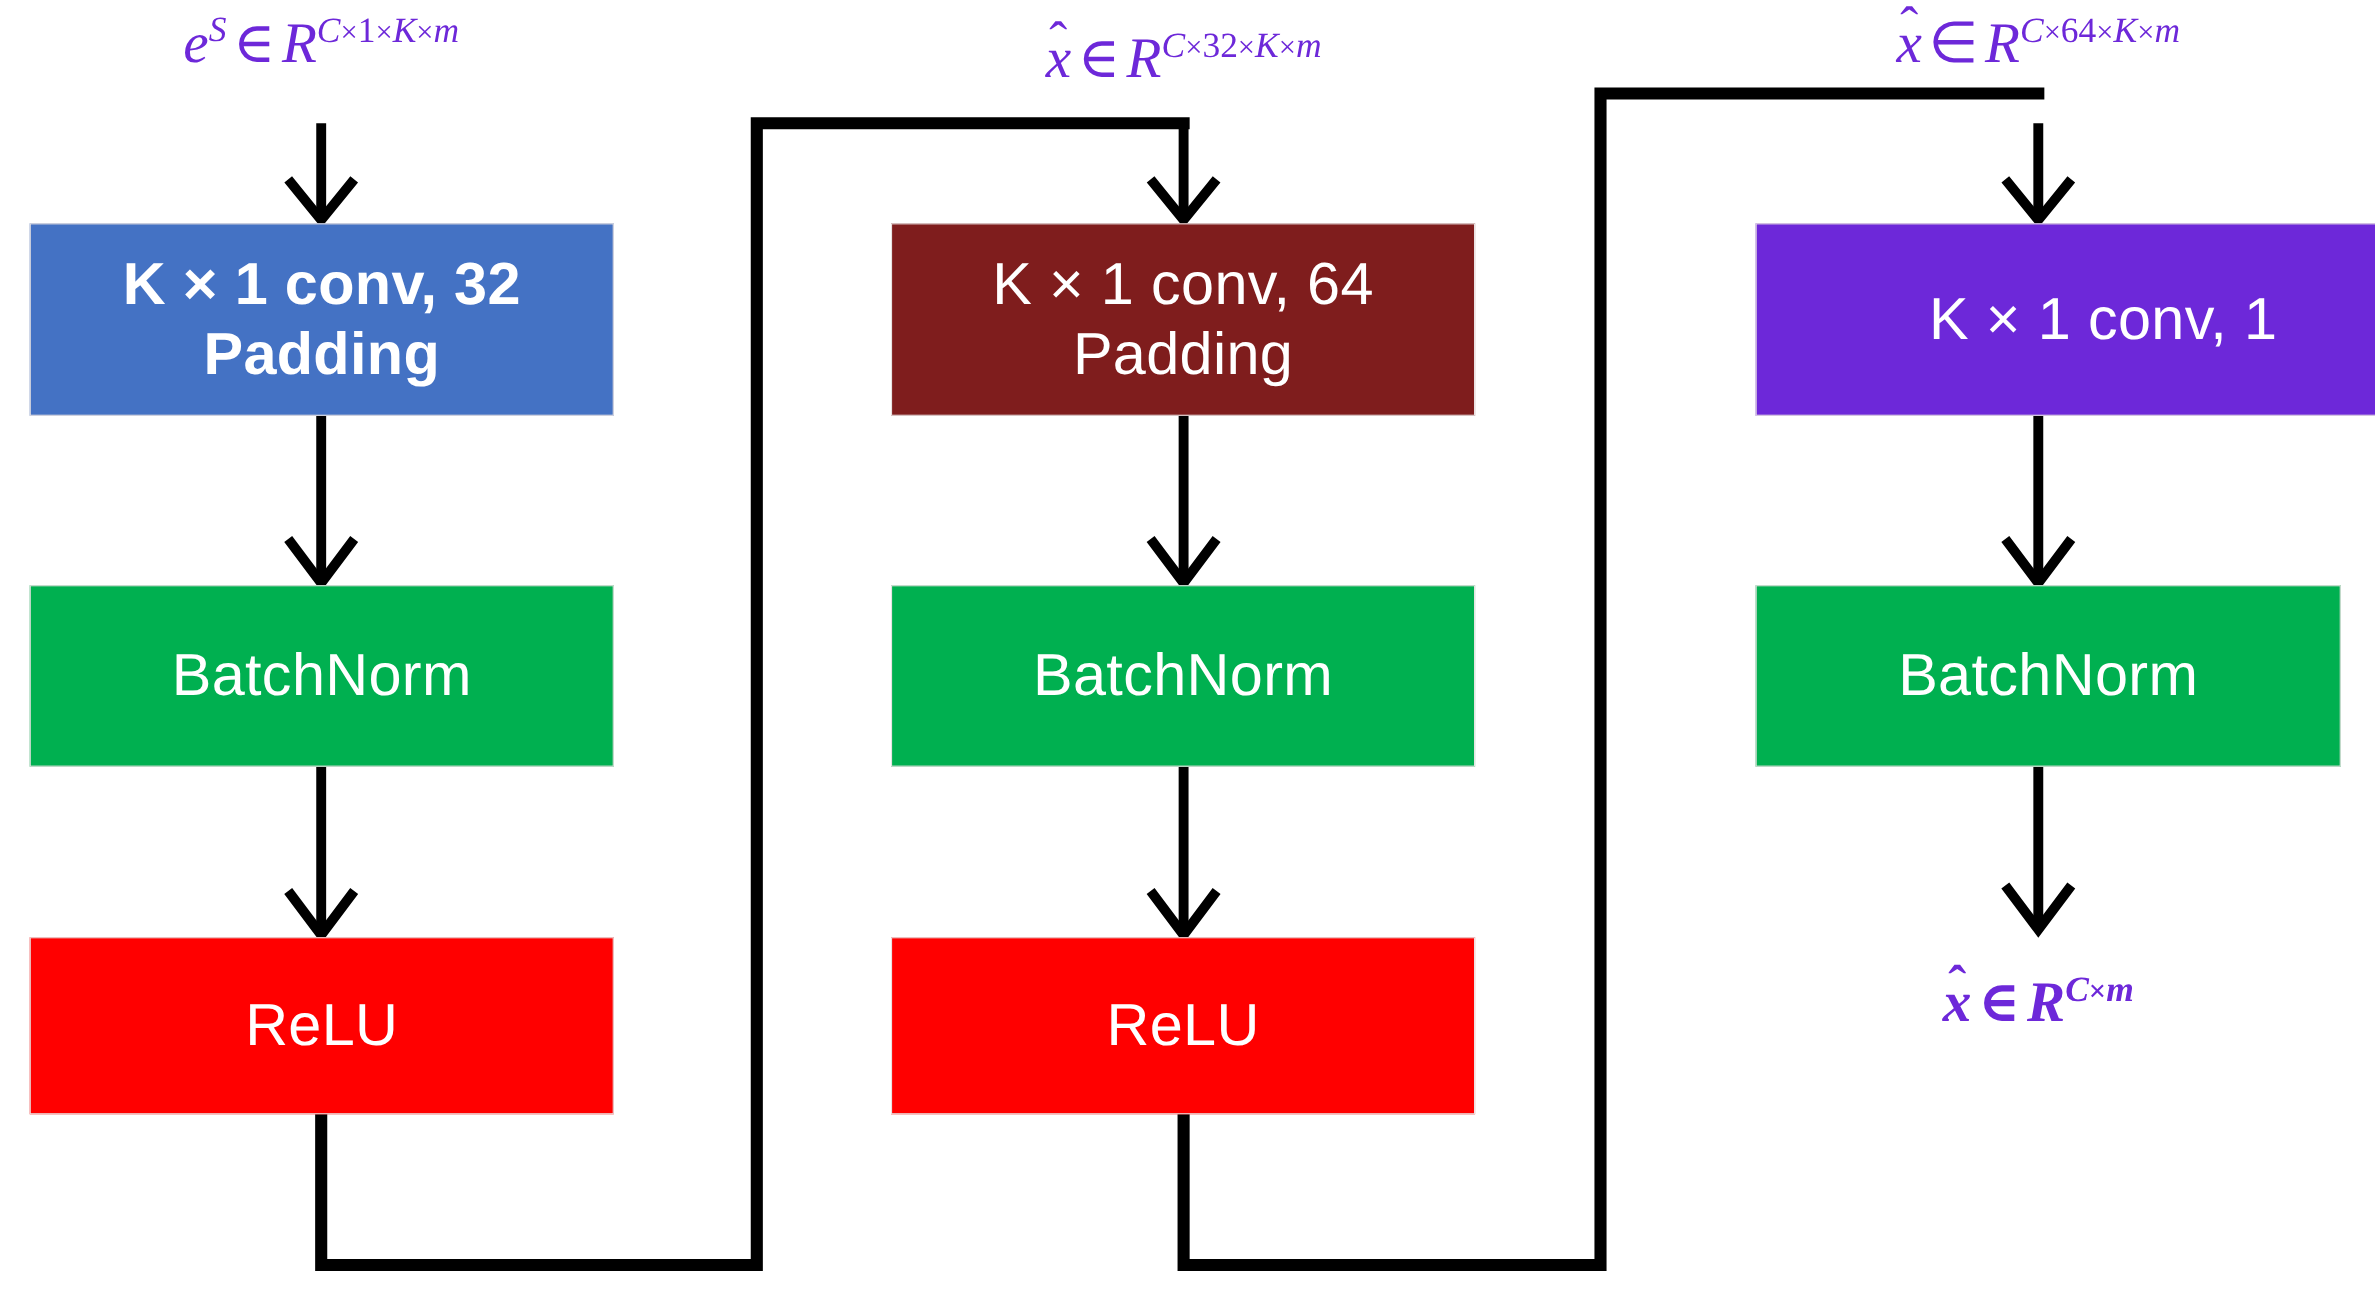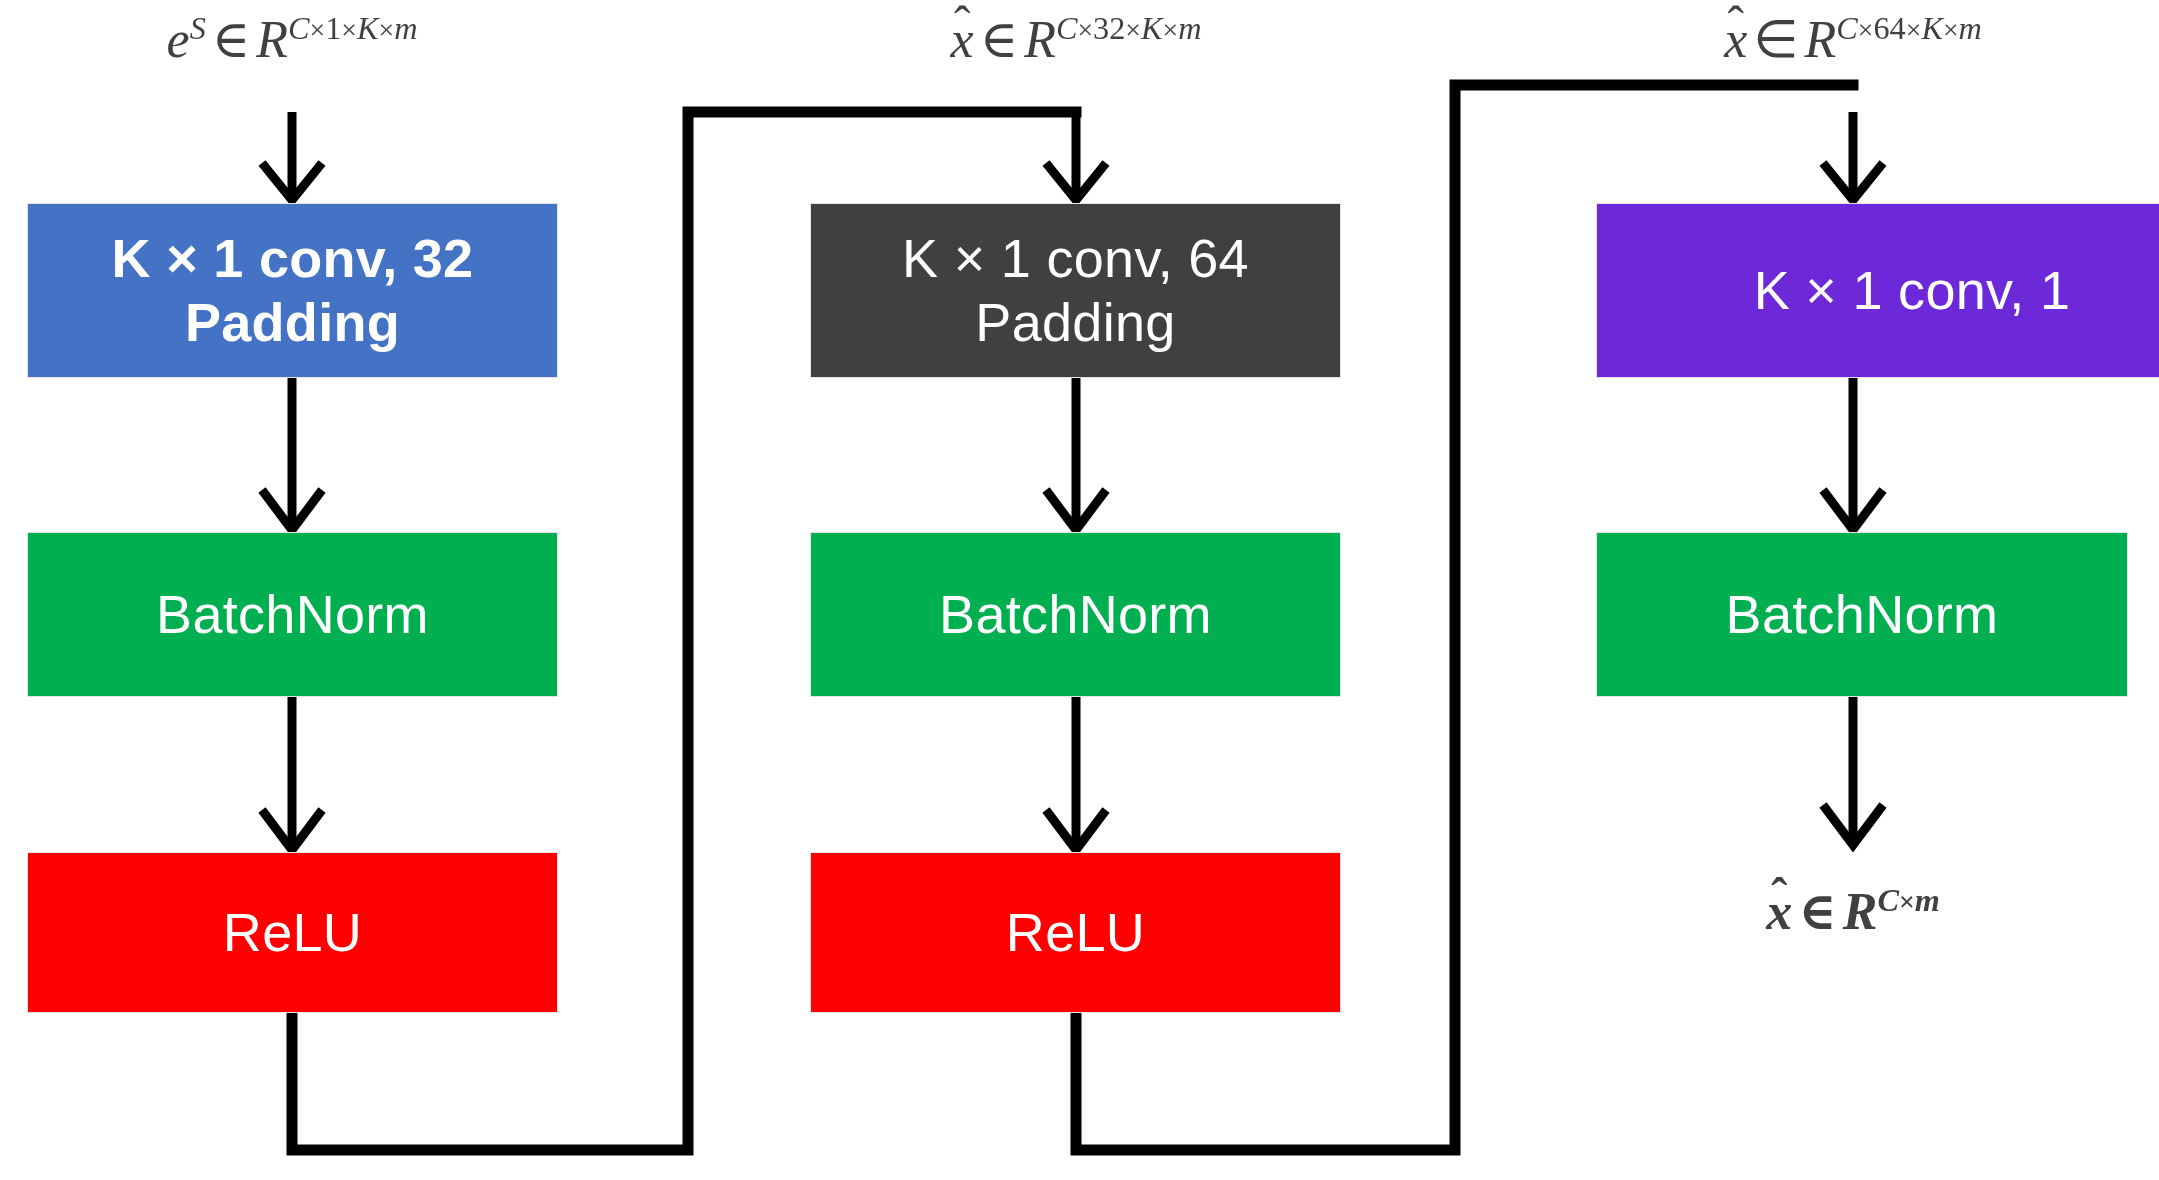--- a/index.html
+++ b/index.html
@@ -39,21 +39,21 @@
     white-space: pre;
   }
   .node-box .line2 {
     display: block;
     text-align: right;
   }
   .math-label {
     position: absolute;
     font-family: "Liberation Serif", "DejaVu Serif", serif;
     font-size: 52px;
-    color: #404040;
+    color: #6d28d9;
     white-space: nowrap;
     text-align: center;
     transform: translateX(-50%);
     line-height: 1.0;
   }
   .math-label i {
     font-style: italic;
   }
   .math-label .sup {
     font-size: 0.62em;
@@ -147,21 +147,21 @@
   </div>
 
   <div class="node-box" style="left:27px; top:532px; width:531px; height:165px; background:#00B050;">
     <span>BatchNorm</span>
   </div>
 
   <div class="node-box" style="left:27px; top:852px; width:531px; height:161px; background:#FF0000;">
     <span>ReLU</span>
   </div>
 
-  <div class="node-box" style="left:810px; top:203px; width:531px; height:175px; background:#404040;">
+  <div class="node-box" style="left:810px; top:203px; width:531px; height:175px; background:#7f1d1d;">
     <span>K × 1 conv, 64</span>
     <span class="line2">Padding</span>
   </div>
 
   <div class="node-box" style="left:810px; top:532px; width:531px; height:165px; background:#00B050;">
     <span>BatchNorm</span>
   </div>
 
   <div class="node-box" style="left:810px; top:852px; width:531px; height:161px; background:#FF0000;">
     <span>ReLU</span>
@@ -172,21 +172,21 @@
   </div>
 
   <div class="node-box" style="left:1596px; top:532px; width:532px; height:165px; background:#00B050;">
     <span>BatchNorm</span>
   </div>
 
   <div class="math-label" style="left:292px; top:14px;">
     <i>e</i><span class="sup">S</span><span class="op">∈</span><i>R</i><span class="sup"><i>C</i><span class="times">×</span><span class="up">1</span><span class="times">×</span><i>K</i><span class="times">×</span><i>m</i></span>
   </div>
 
-  <div class="math-label" style="left:1076px; top:14px;">
+  <div class="math-label" style="left:1076px; top:28px;">
     <span class="hatwrap"><span class="hat">̂</span><i>x</i></span><span class="op">∈</span><i>R</i><span class="sup"><i>C</i><span class="times">×</span><span class="up">32</span><span class="times">×</span><i>K</i><span class="times">×</span><i>m</i></span>
   </div>
 
   <div class="math-label" style="left:1853px; top:14px;font-family:Liberation Serif, serif;">
     <span class="hatwrap"><span class="hat">̂</span><i>x</i></span><span class="op">∈</span><i>R</i><span class="sup"><i>C</i><span class="times">×</span><span class="up">64</span><span class="times">×</span><i>K</i><span class="times">×</span><i>m</i></span>
   </div>
 
   <div class="math-label" style="left:1853px; top:886px;font-weight:bold;">
     <span class="hatwrap"><span class="hat">̂</span><i>x</i></span><span class="op">∈</span><i>R</i><span class="sup"><i>C</i><span class="times">×</span><i>m</i></span>
   </div>

